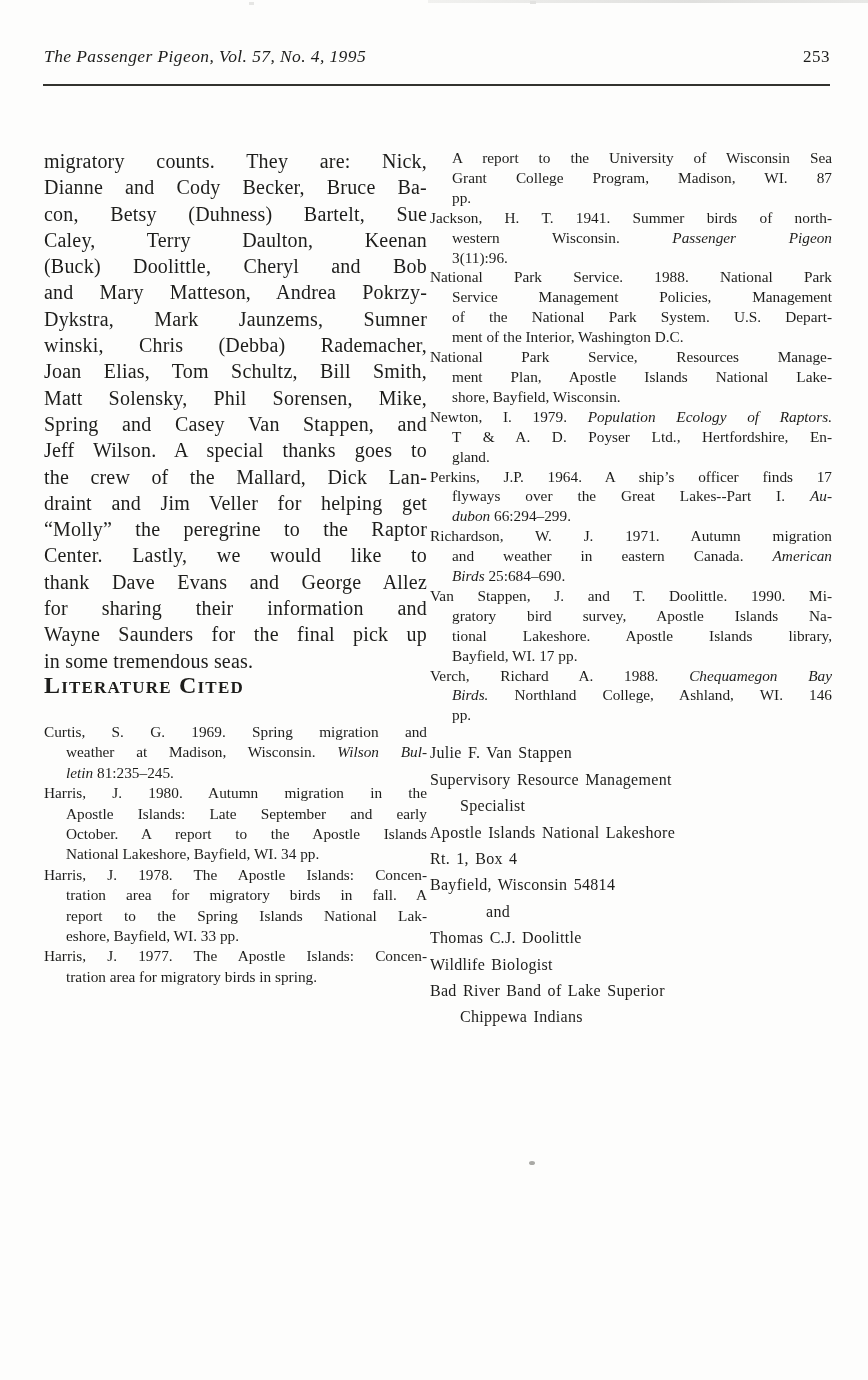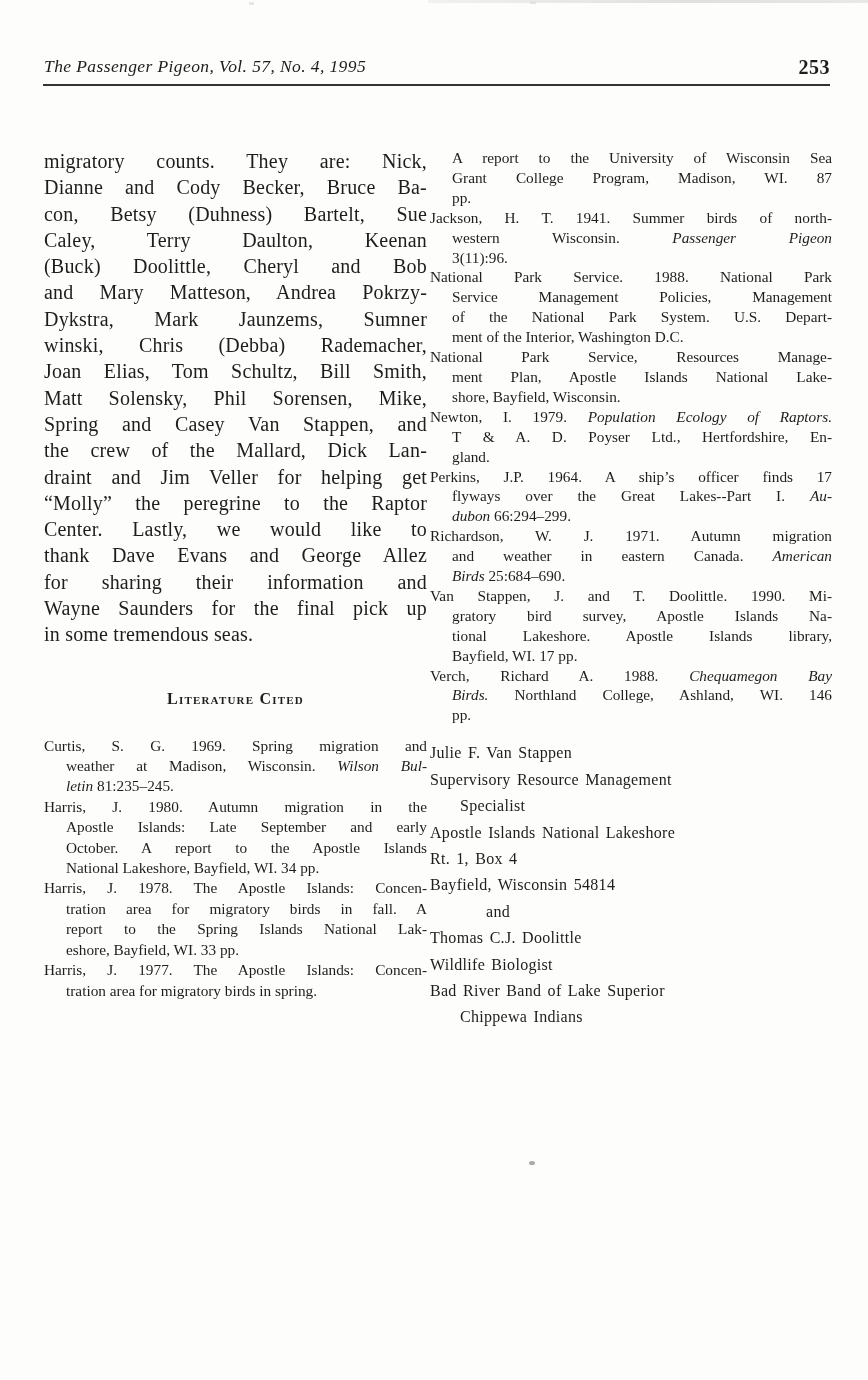--- a/index.html
+++ b/index.html
@@ -6,47 +6,46 @@
   body {
     width:868px; height:1380px;
     background:#fdfdfc;
     color:#1d1d1b;
     font-family:"Liberation Serif", serif;
     position:relative;
     overflow:hidden;
   }
   
   .header-row {
-    position:absolute; left:44px; top:56px; width:786px;
-    display:flex; justify-content:space-between; align-items:flex-start;
+    position:absolute; left:44px; top:46px; width:786px;
+    display:flex; justify-content:space-between; align-items:center;
   }
   .journal-title { font-style:italic; font-size:17.5px; letter-spacing:0.4px; }
-  .page-number  { font-weight:bold; font-size:20px; letter-spacing:0.5px; }
+  .page-number  { font-weight:normal; font-size:17px; letter-spacing:0.5px; }
   .header-rule  { position:absolute; left:43px; top:84px; width:787px; height:2px; background:#33332f; }
 
   
   .columns { position:absolute; left:44px; top:148px; width:788px; display:flex; }
   .col-left  { width:383px; margin-right:3px; }
   .col-right { width:402px; }
 
   
   .body-par > div {
     font-size:20px; line-height:26.3px;
     letter-spacing:0.2px;
     text-align:justify; text-align-last:justify;
   }
   .body-par > div:last-child { text-align-last:left; }
 
   
   .section-heading {
-    margin-top:40px;
-    text-align:center;
+    text-align:left;
     font-variant:small-caps;
     font-weight:bold;
-    font-size:16px;
+    font-size:24px;
     letter-spacing:1.2px;
     line-height:22px;
   }
 
   
   .refs { margin-top:26px; }
   .ref > div {
     font-size:15.3px; line-height:20.4px;
     text-align:justify; text-align-last:justify;
   }
@@ -93,20 +92,21 @@
         <div>Dianne and Cody Becker, Bruce Ba-</div>
         <div>con, Betsy (Duhness) Bartelt, Sue</div>
         <div>Caley, Terry Daulton, Keenan</div>
         <div>(Buck) Doolittle, Cheryl and Bob</div>
         <div>and Mary Matteson, Andrea Pokrzy-</div>
         <div>Dykstra, Mark Jaunzems, Sumner</div>
         <div>winski, Chris (Debba) Rademacher,</div>
         <div>Joan Elias, Tom Schultz, Bill Smith,</div>
         <div>Matt Solensky, Phil Sorensen, Mike,</div>
         <div>Spring and Casey Van Stappen, and</div>
+        <div>Jeff Wilson. A special thanks goes to</div>
         <div>the crew of the Mallard, Dick Lan-</div>
         <div>draint and Jim Veller for helping get</div>
         <div>“Molly” the peregrine to the Raptor</div>
         <div>Center. Lastly, we would like to</div>
         <div>thank Dave Evans and George Allez</div>
         <div>for sharing their information and</div>
         <div>Wayne Saunders for the final pick up</div>
         <div>in some tremendous seas.</div>
       </div>
 

